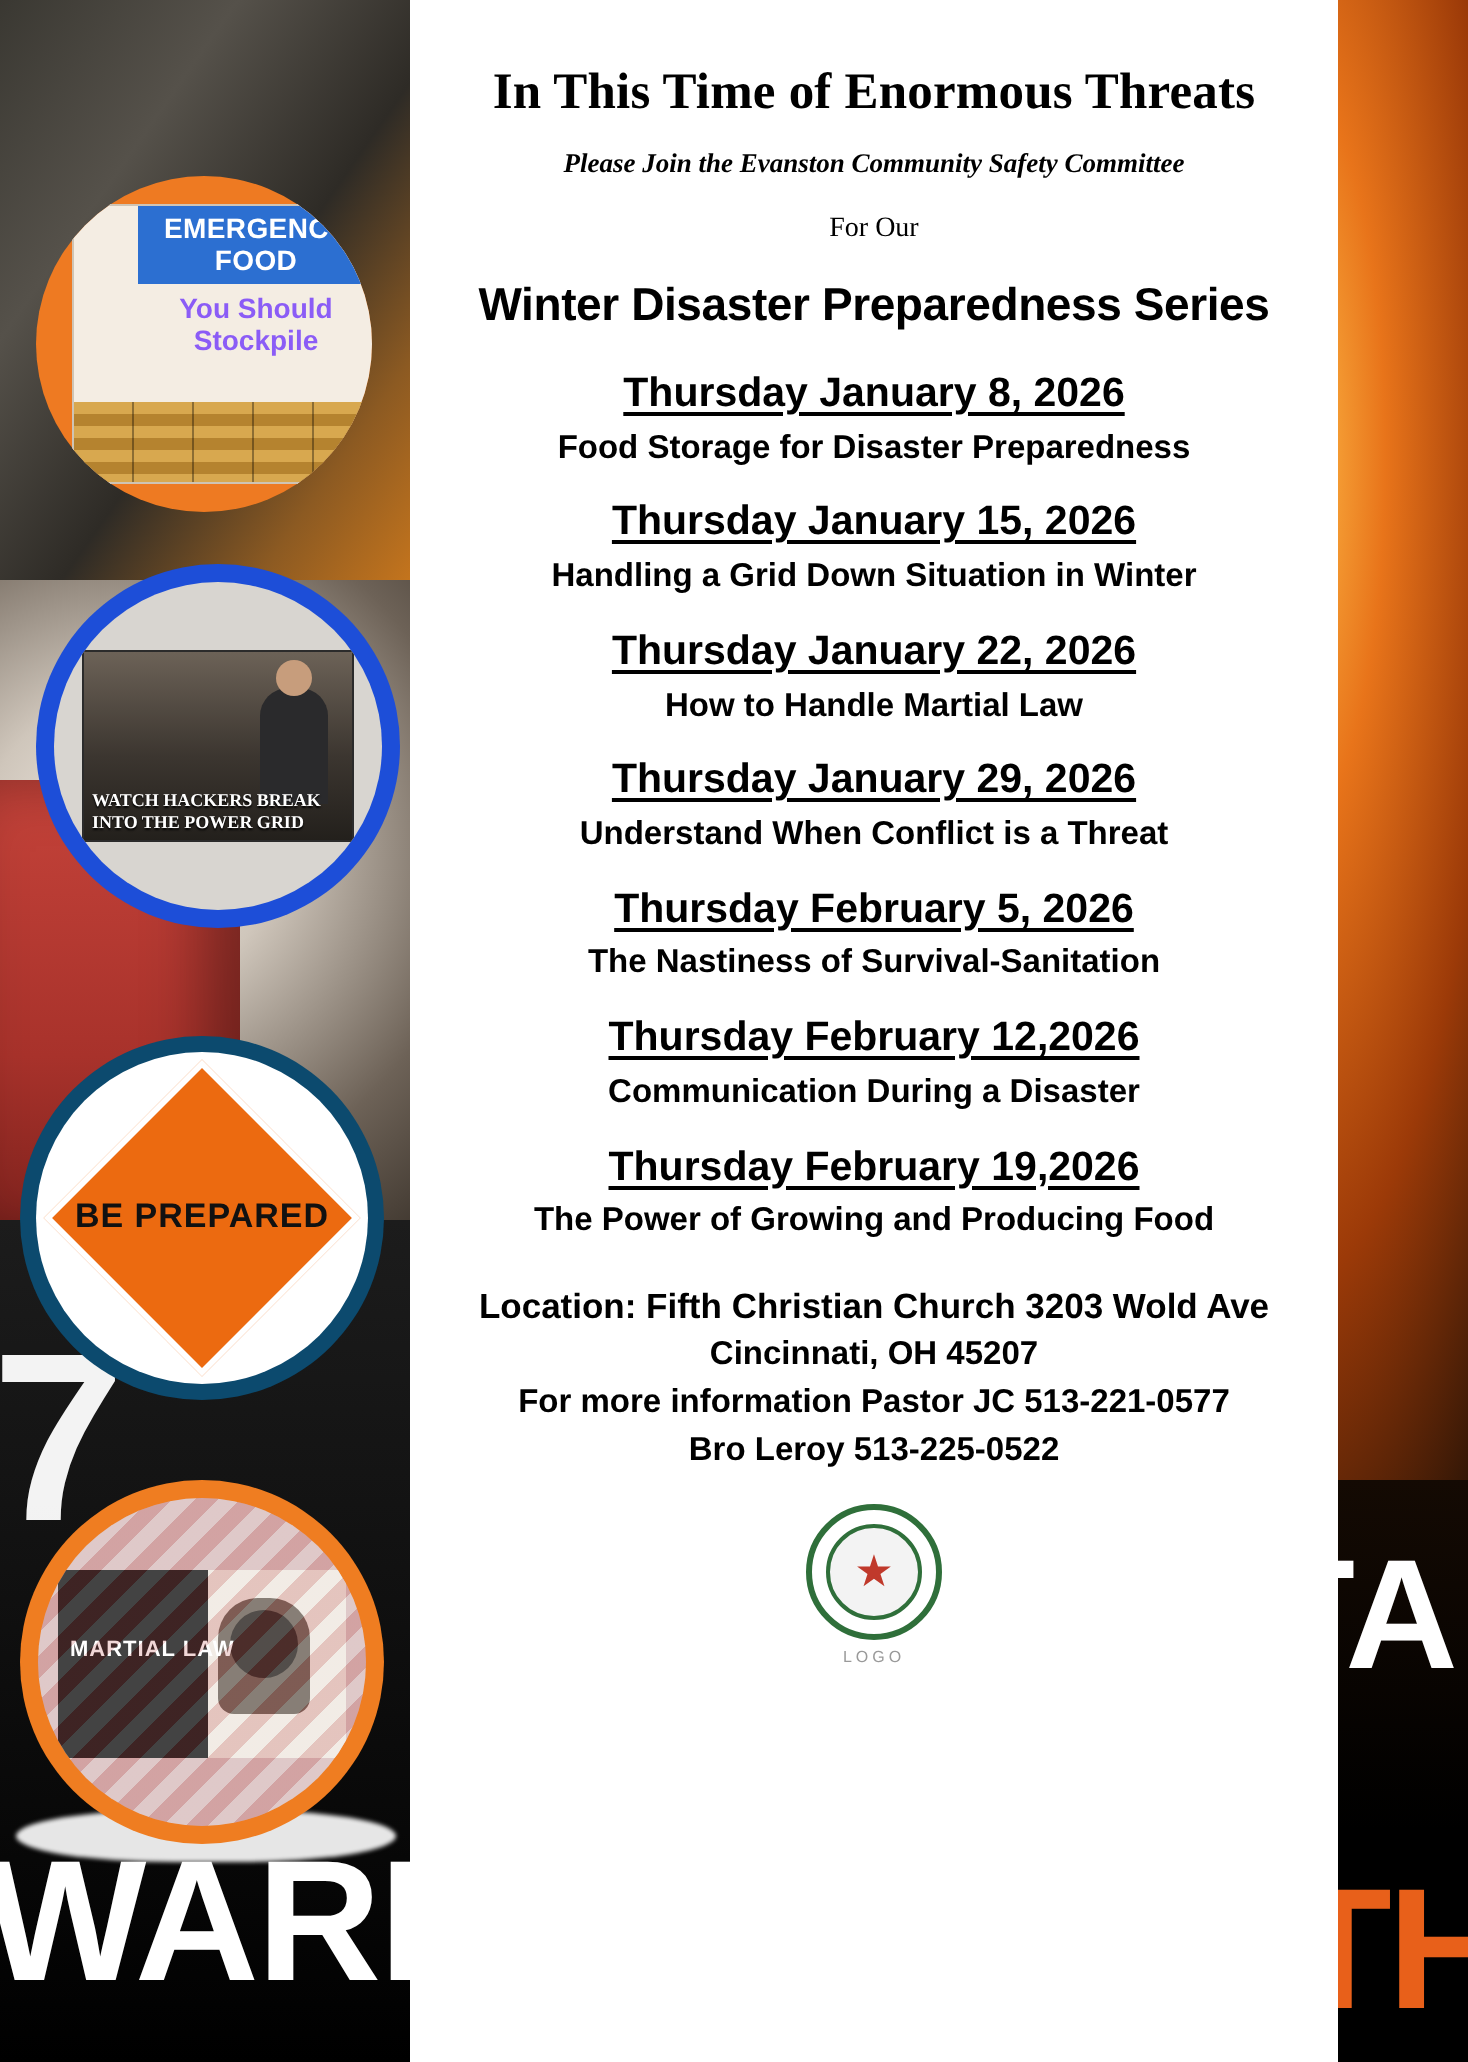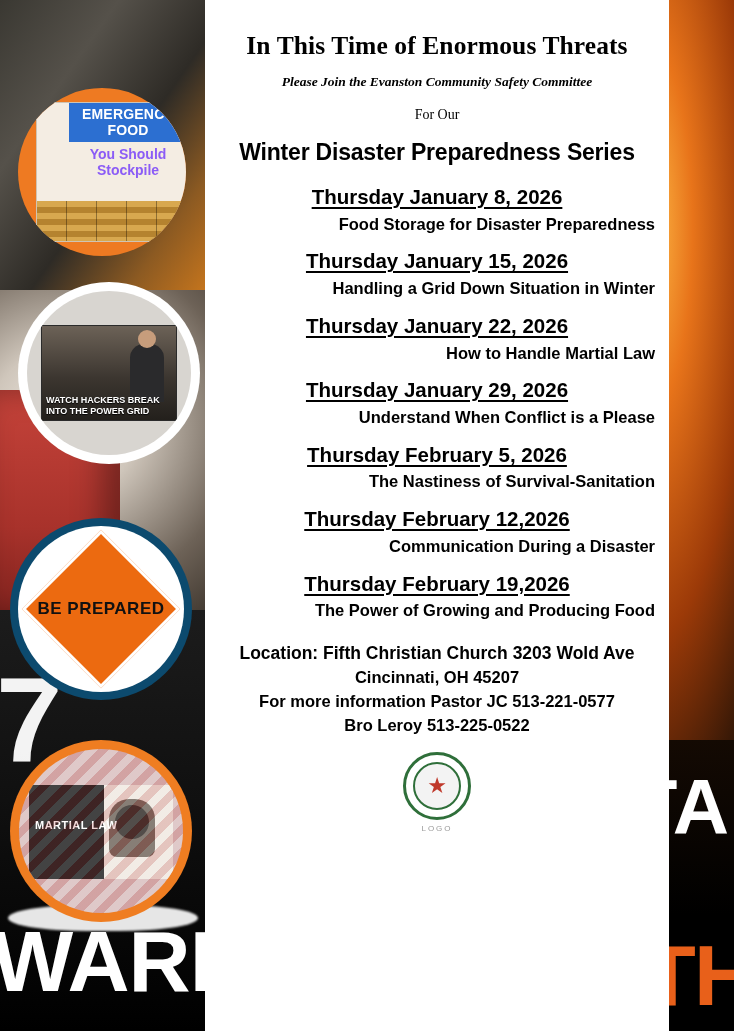--- a/index.html
+++ b/index.html
@@ -136,21 +136,22 @@
     box-shadow: 0 0 0 0 rgba(0,0,0,0);
   }
   .badge-1 {
     left: 18px; top: 88px;
     width: 168px; height: 168px;
     background: #ee7a22;
   }
   .badge-2 {
     left: 18px; top: 282px;
     width: 182px; height: 182px;
-    background: #ffffff;
+    background: #1d4ed8;
+    font-family: Liberation Serif, serif;
   }
   .badge-3 {
     left: 10px; top: 518px;
     width: 182px; height: 182px;
     background: #0c4a6e;
   }
   .badge-4 {
     left: 10px; top: 740px;
     width: 182px; height: 182px;
     background: #ef7d21;
@@ -367,21 +368,20 @@
     text-decoration: underline;
     text-underline-offset: 3px;
     line-height: 1.25;
   }
   .s-topic {
     font-family: "Liberation Sans", sans-serif;
     font-weight: bold;
     font-size: 16.5px;
     margin-top: 5px;
     line-height: 1.2;
-    text-align: right;
   }
   .footer {
     margin-top: 20px;
   }
   .f-line {
     font-family: "Liberation Sans", sans-serif;
     font-weight: bold;
     font-size: 16.5px;
     line-height: 1.45;
   }
@@ -497,21 +497,21 @@
       <div class="session">
         <div class="s-date">Thursday January 15, 2026</div>
         <div class="s-topic">Handling a Grid Down Situation in Winter</div>
       </div>
       <div class="session">
         <div class="s-date">Thursday January 22, 2026</div>
         <div class="s-topic">How to Handle Martial Law</div>
       </div>
       <div class="session">
         <div class="s-date">Thursday January 29, 2026</div>
-        <div class="s-topic">Understand When Conflict is a Please</div>
+        <div class="s-topic">Understand When Conflict is a Threat</div>
       </div>
       <div class="session">
         <div class="s-date">Thursday February 5, 2026</div>
         <div class="s-topic">The Nastiness of Survival-Sanitation</div>
       </div>
       <div class="session">
         <div class="s-date">Thursday February 12,2026</div>
         <div class="s-topic">Communication During a Disaster</div>
       </div>
       <div class="session">

